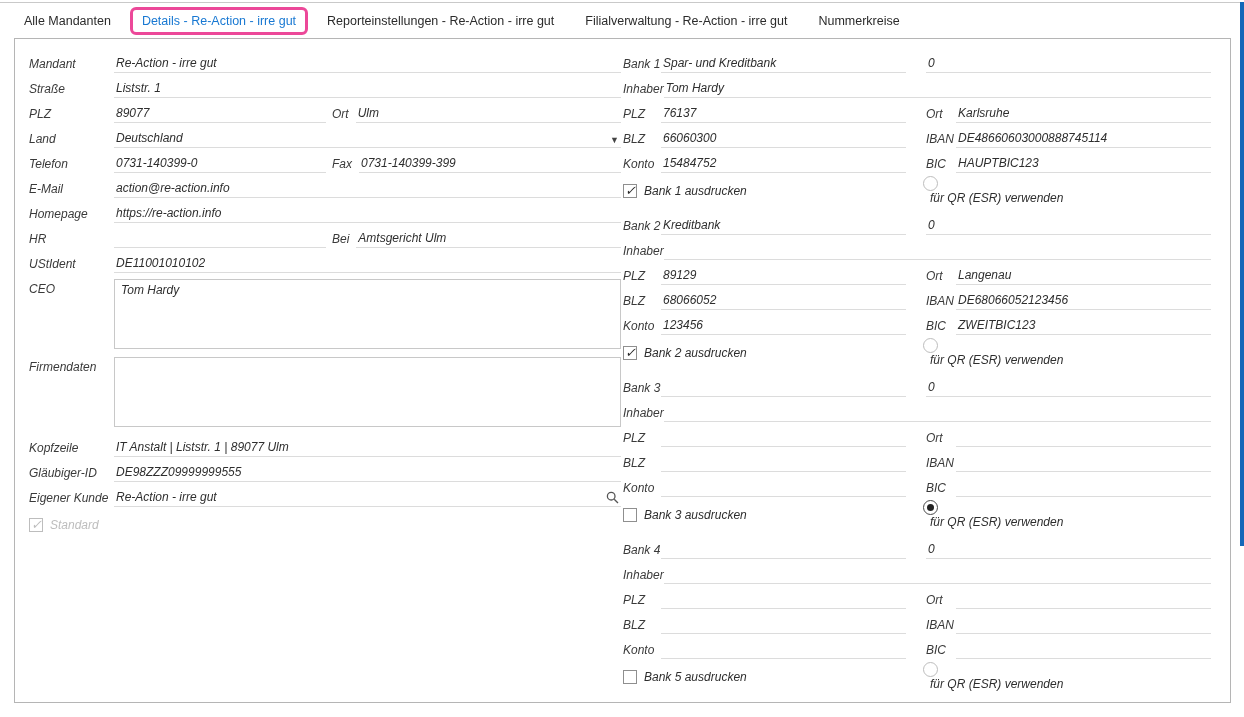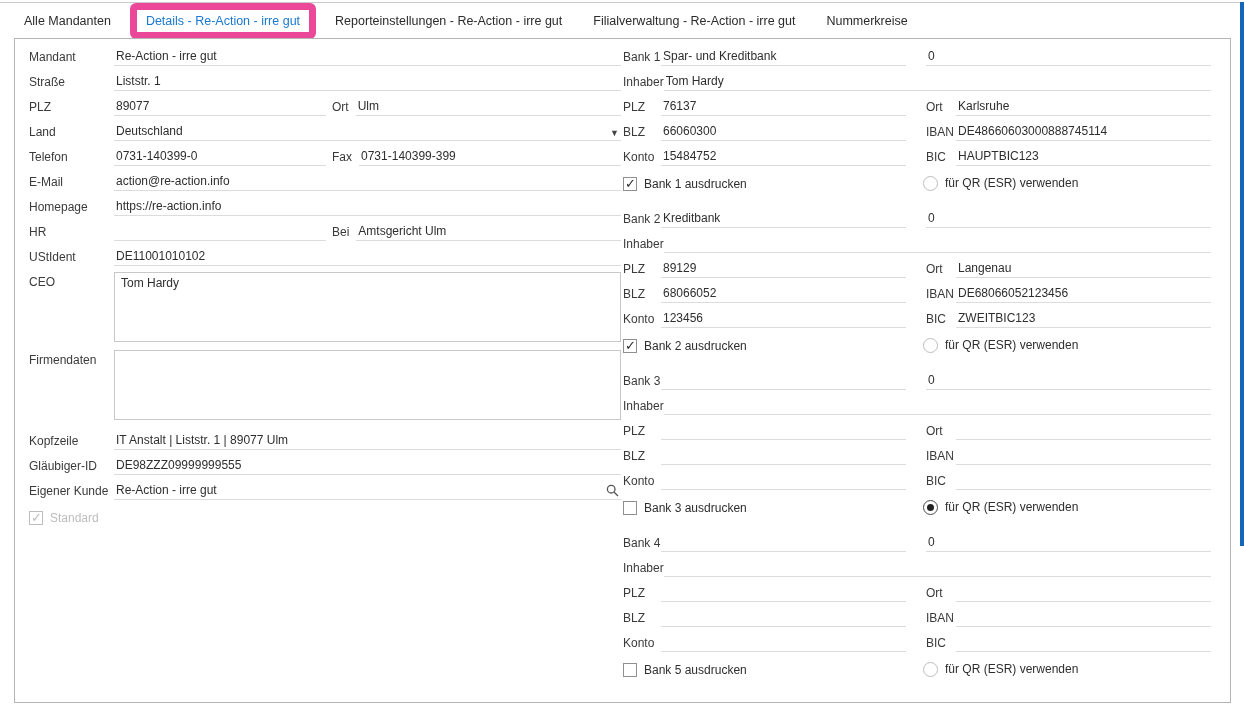--- a/index.html
+++ b/index.html
@@ -6,27 +6,27 @@
   html,body { width:1244px; height:717px; background:#ffffff;
     font-family:"Liberation Sans", sans-serif; overflow:hidden; }
   .screen { position:relative; width:1244px; height:546px; background:#fff; }
   .top-edge { position:absolute; top:2px; left:0; right:0; height:1px; background:#c9c9c9; }
   .right-edge { position:absolute; top:2px; right:0; bottom:0; width:4px; background:#1467b8; }
 
   
   .tabbar { position:absolute; top:3px; left:0; right:6px; height:35px;
     display:flex; align-items:center; gap:31px; padding-left:24px; }
   .tab { font-size:12.5px; color:#2b2b2b; white-space:nowrap; cursor:default; }
-  .tab.active { color:#1878d2; border:7px solid #ec4899; border-radius:6px;
+  .tab.active { color:#1878d2; border:3px solid #ec4899; border-radius:6px;
     padding:4px 9px; margin:0 -12px; }
 
   
   .panel { position:absolute; left:14px; top:38px; width:1217px; height:665px;
     border:1px solid #b5b5b5; background:#fff; }
-  .col { position:absolute; top:5px; }
+  .col { position:absolute; top:12px;font-style:italic; }
   .col-left  { left:14px;  width:592px; }
   .col-right { left:608px; width:588px; }
 
   .row { display:flex; align-items:flex-end; height:25px; padding-bottom:3px; }
   .lbl { flex:0 0 85px; font-size:12px; color:#3a3a3a; white-space:nowrap; padding-bottom:2px; }
   .field { border-bottom:1px solid #dcdcdc; font-size:12px; color:#2e2e2e;
     padding:0 2px 2px 2px; min-height:17px; white-space:nowrap; overflow:hidden; }
   .grow { flex:1 1 auto; }
   .w212 { flex:0 0 212px; }
   .midlbl { flex:0 0 auto; font-size:12px; color:#3a3a3a; margin:0 7px 0 6px; padding-bottom:2px; }
@@ -48,21 +48,21 @@
   .cb.disabled.checked::after { color:#bdbdbd; }
   .radio { display:inline-block; width:15px; height:15px; border:1px solid #bdbdbd;
     border-radius:50%; background:#fff; position:relative; flex:0 0 15px; }
   .radio.checked { border-color:#4a4a4a; }
   .radio.checked::after { content:""; position:absolute; left:3px; top:3px;
     width:7px; height:7px; border-radius:50%; background:#222; }
   .cb-label { font-size:12px; color:#2e2e2e; margin-left:7px; white-space:nowrap; }
   .cb-label.disabled { color:#bdbdbd; }
   .choice-row { display:flex; align-items:center; height:25px; margin-top:2px; }
   .choice-group { display:flex; }
-  .qr-group { margin-left:auto; width:288px; }
+  .qr-group { margin-left:auto; width:288px;flex-direction:column; }
 
   
   .bank { margin-bottom:10px; }
   .blbl { flex:0 0 38px; font-size:12px; color:#3a3a3a; white-space:nowrap; padding-bottom:2px; }
   .bw245 { flex:0 0 245px; }
   .blbl2 { flex:0 0 30px; font-size:12px; color:#3a3a3a; margin-left:20px; padding-bottom:2px; }
   .code-field { flex:1 1 auto; margin-left:20px; }
 
   .search-svg { display:block; }
 </style>

